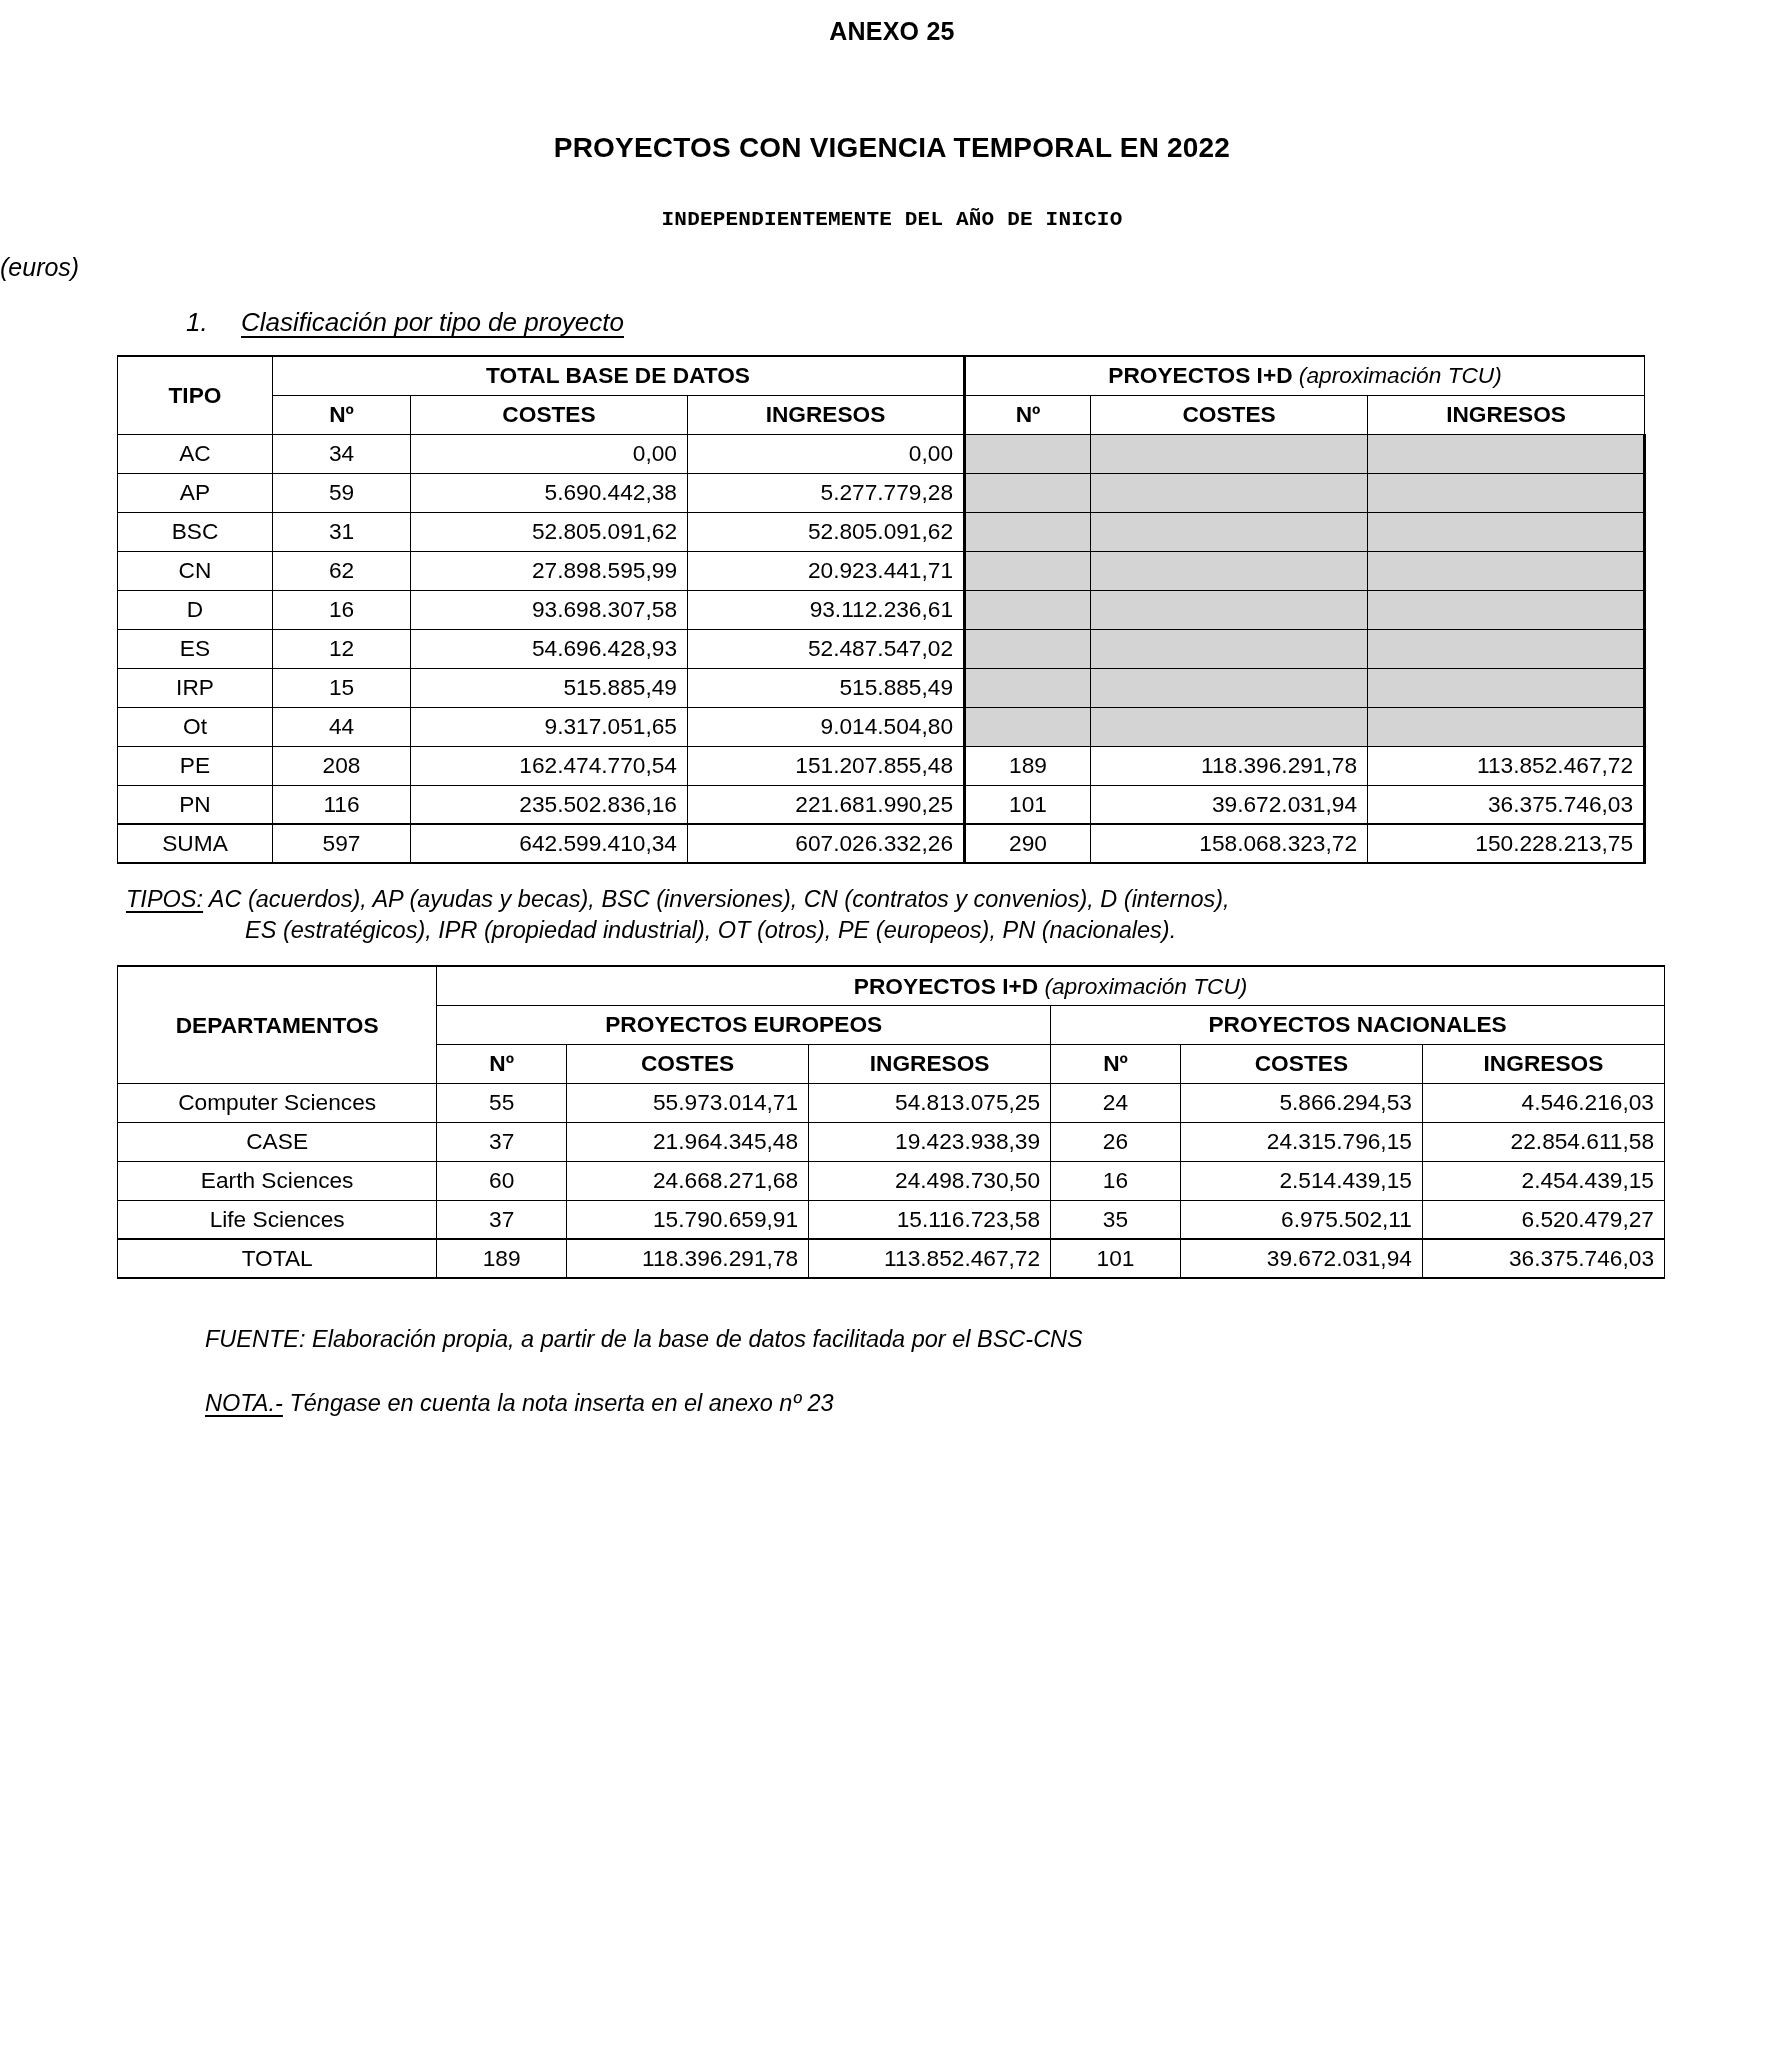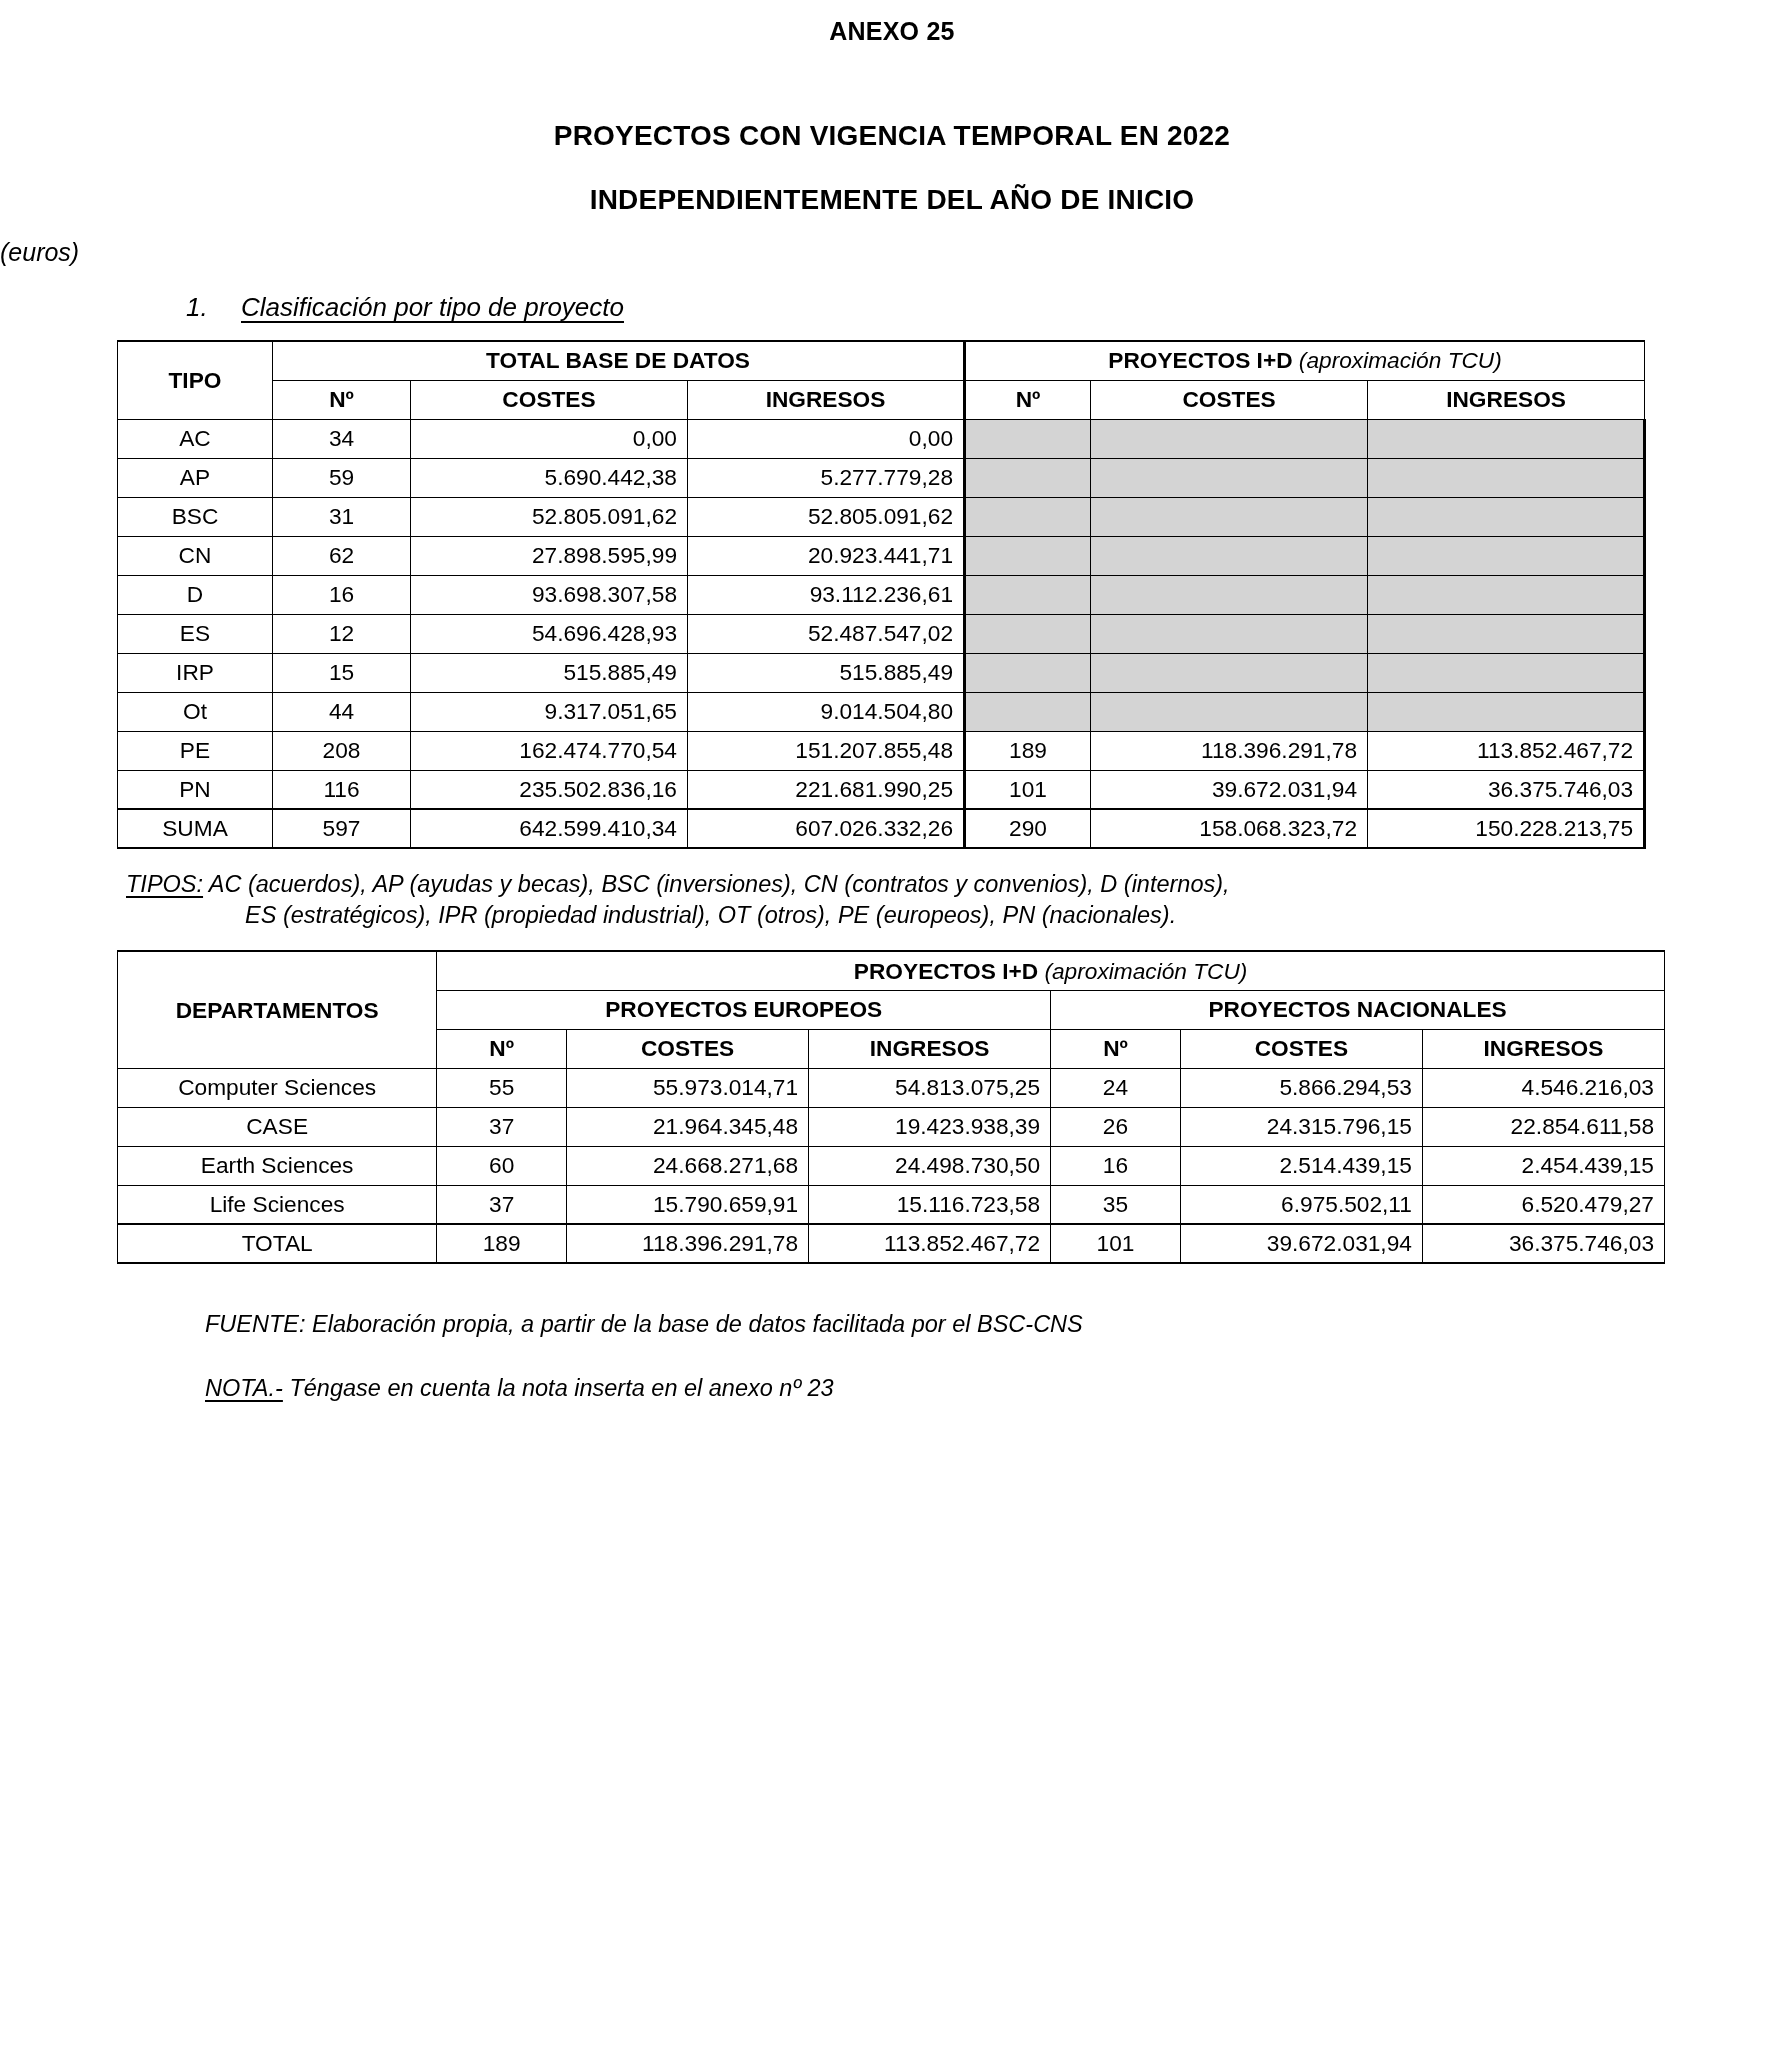--- a/index.html
+++ b/index.html
@@ -29,31 +29,32 @@
     font-size: 25px;
     font-weight: bold;
     letter-spacing: 0.2px;
     margin: 0;
     padding-top: 17px;
   }
   .doc-title {
     text-align: center;
     font-size: 28px;
     font-weight: bold;
-    margin: 0;
+    margin: 12px;
     padding-top: 74px;
     letter-spacing: 0.2px;
   }
   .doc-subtitle {
     text-align: center;
-    font-size: 28px;
+    font-size: 21px;
     font-weight: bold;
     margin: 0;
     padding-top: 32px;
     letter-spacing: 0.2px;
+    font-family: Liberation Mono, monospace;
   }
   .euros {
     text-align: left;
     font-size: 25px;
     font-style: italic;
     margin: 0;
     padding-top: 22px;
     padding-right: 292px;
   }
 

